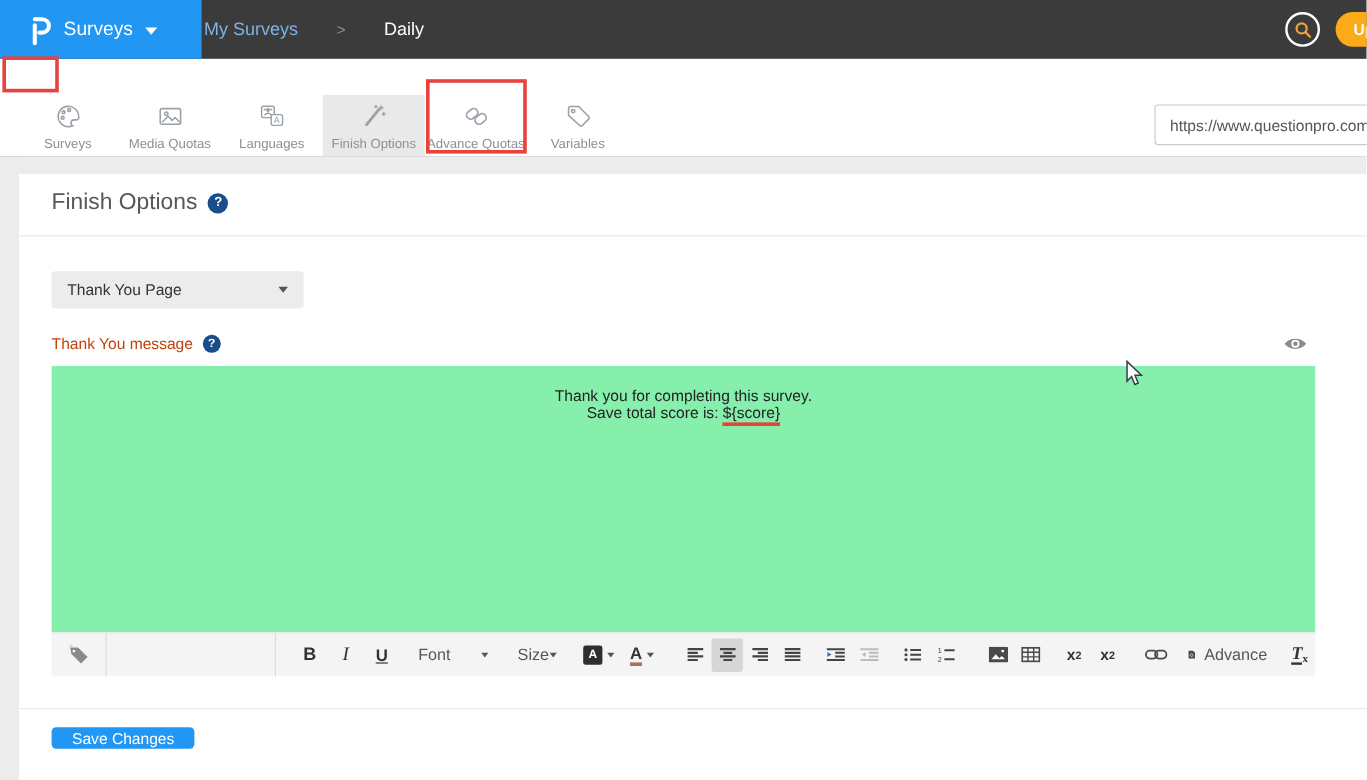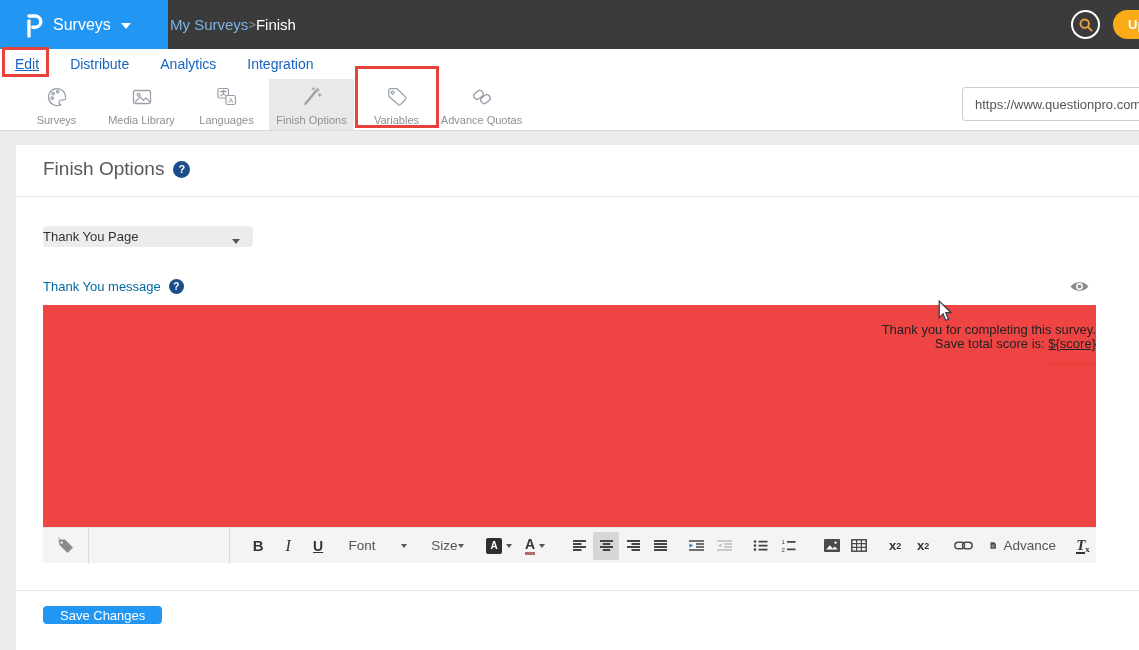--- a/index.html
+++ b/index.html
@@ -6,21 +6,21 @@
   *{margin:0;padding:0;box-sizing:border-box;}
   body{font-family:"Liberation Sans","DejaVu Sans",sans-serif;background:#fff;}
   #screen{position:relative;width:1139px;height:650px;background:#fff;overflow:hidden;}
 
   
   .topbar{position:absolute;top:0;left:0;right:0;height:49px;background:#3b3b3b;}
   .brand{position:absolute;left:0;top:0;width:168px;height:49px;background:#2196f3;display:flex;align-items:center;padding-left:22px;cursor:pointer;}
   .brand-logo{margin-right:9px;display:flex;}
   .brand-label{color:#fff;font-size:16px;}
   .caret-down-white{width:0;height:0;border-left:5px solid transparent;border-right:5px solid transparent;border-top:6px solid #fff;margin-left:10px;margin-top:2px;}
-  .breadcrumb{position:absolute;left:170px;top:0;height:49px;display:flex;align-items:center;gap:0;font-size:15px;}
+  .breadcrumb{position:absolute;left:170px;top:0;height:49px;display:flex;align-items:center;gap:32px;font-size:15px;}
   .crumb-parent{color:#7fb1e4;cursor:pointer;}
   .crumb-sep{color:#8f8f8f;font-size:13px;}
   .crumb-current{color:#fff;}
   .search-btn{position:absolute;left:1071px;top:10px;width:29px;height:29px;border:2px solid #fff;border-radius:50%;display:flex;align-items:center;justify-content:center;cursor:pointer;}
   .upgrade-btn{position:absolute;left:1113px;top:10px;width:70px;height:29px;background:#fbab18;border-radius:15px;color:#fff;font-weight:bold;font-size:13px;display:flex;align-items:center;padding-left:15px;cursor:pointer;}
 
   
   .tabs-row{position:absolute;top:49px;left:0;right:0;height:30px;background:#fff;display:flex;align-items:center;padding-left:15px;gap:31px;}
   .tab{font-size:14px;color:#1664c0;cursor:pointer;}
   .tab.active{text-decoration:underline;}
@@ -39,29 +39,29 @@
 
   
   .panel{position:absolute;top:145px;left:16px;right:0;bottom:0;background:#fff;}
   .page-title-row{position:absolute;left:27px;top:13px;display:flex;align-items:center;gap:9px;}
   .page-title{font-size:19px;color:#55585c;}
   .help-badge{width:17px;height:17px;border-radius:50%;background:#1a4e8a;color:#fff;font-size:11px;font-weight:bold;display:flex;align-items:center;justify-content:center;cursor:pointer;}
   .help-badge.small{width:15px;height:15px;font-size:10px;}
   .divider{position:absolute;left:0;right:0;height:1px;background:#e9e9e9;}
   .divider1{top:51px;} .divider2{top:445px;}
 
-  .dropdown{position:absolute;left:27px;top:81px;width:210px;height:21px;background:#ececec;border-radius:3px;display:flex;align-items:center;font-size:13px;color:#333;cursor:pointer;}
+  .dropdown{position:absolute;left:27px;top:81px;width:210px;height:31px;background:#ececec;border-radius:3px;display:flex;align-items:center;padding-left:13px;font-size:13px;color:#333;cursor:pointer;}
   .dropdown .caret{position:absolute;right:13px;top:13px;width:0;height:0;border-left:4px solid transparent;border-right:4px solid transparent;border-top:5px solid #555;}
 
   .msg-label-row{position:absolute;left:27px;top:134px;display:flex;align-items:center;gap:8px;}
-  .msg-label{font-size:13px;color:#0369a1;}
+  .msg-label{font-size:13px;color:#c2410c;}
   .eye-btn{position:absolute;left:1053px;top:134px;cursor:pointer;display:flex;}
 
-  .editor-area{position:absolute;left:27px;top:160px;width:1053px;height:222px;background:#ef4444;text-align:right;padding-top:18px;font-size:13px;color:#222;line-height:14px;cursor:text;}
-  .score-var{display:inline-block;border-bottom:3px solid var(--annotation-red);padding-bottom:11px;text-decoration:underline;}
+  .editor-area{position:absolute;left:27px;top:160px;width:1053px;height:222px;background:#86efac;text-align:center;padding-top:18px;font-size:13px;color:#222;line-height:14px;cursor:text;}
+  .score-var{display:inline-block;border-bottom:3px solid var(--annotation-red);padding-bottom:1px;}
 
   
   .ed-toolbar{position:absolute;left:27px;top:382px;width:1053px;height:36px;background:#f4f4f4;border-top:1px solid #e7e7e7;display:flex;align-items:center;}
   .tag-sec{width:49px;display:flex;align-items:center;justify-content:center;cursor:pointer;}
   .vsep{width:1px;height:36px;background:#ddd;}
   .ed-spacer{width:155px;height:100%;}
   .edbtn{height:28px;min-width:26px;display:flex;align-items:center;justify-content:center;color:#333;cursor:pointer;border-radius:2px;}
   .edbtn.active{background:#d6d6d6;}
   .edbtn.disabled{cursor:default;}
   .b-btn{font-weight:bold;font-size:15px;margin-left:15px;}
@@ -104,39 +104,33 @@
           <path d="M7 25 V10" stroke="#fff" stroke-width="3.4" fill="none" stroke-linecap="round"></path>
           <path d="M7 5 h6.2 a5.6 5.6 0 1 1 0 11.2 h-2.4" stroke="#fff" stroke-width="3.4" fill="none" stroke-linecap="round"></path>
         </svg>
       </span>
       <span class="brand-label">Surveys</span>
       <span class="caret-down-white"></span>
     </div>
     <div class="breadcrumb">
       <span class="crumb-parent">My Surveys</span>
       <span class="crumb-sep">&gt;</span>
-      <span class="crumb-current">Finish</span>
+      <span class="crumb-current">Daily</span>
     </div>
     <div class="search-btn">
       <svg width="16" height="16" viewBox="0 0 16 16">
         <circle cx="6.7" cy="6.7" r="4.2" stroke="#f0a23c" stroke-width="1.9" fill="none"></circle>
         <path d="M9.9 9.9 L13.6 13.6" stroke="#f0a23c" stroke-width="1.9" stroke-linecap="round"></path>
       </svg>
     </div>
     <div class="upgrade-btn">
       <span>Up</span>
     </div>
   </div>
 
-  <div class="tabs-row">
-    <span class="tab active">Edit</span>
-    <span class="tab">Distribute</span>
-    <span class="tab">Analytics</span>
-    <span class="tab">Integration</span>
-  </div>
 
   <div class="main-toolbar">
     <div class="tool-item">
       <span class="tool-icon">
         <svg width="26" height="26" viewBox="0 0 26 26" stroke="#9aa1a9" stroke-width="1.3" fill="none">
           <path d="M21.5 13 a8.5 8.5 0 1 0 -5 7.8 a2.6 2.6 0 0 1 1.2 -4.9 h1.8 a2 2 0 0 0 2 -2.9"></path>
           <circle cx="9" cy="9.6" r="1.2"></circle>
             <circle cx="13.6" cy="7.6" r="1.2"></circle>
             <circle cx="8.2" cy="14.2" r="1.2"></circle>
         </svg>
@@ -144,21 +138,21 @@
       <span class="tool-label">Surveys</span>
     </div>
     <div class="tool-item">
       <span class="tool-icon">
         <svg width="26" height="26" viewBox="0 0 26 26" stroke="#9aa1a9" stroke-width="1.3" fill="none" stroke-linecap="round" stroke-linejoin="round">
           <rect x="4.5" y="6.5" width="17" height="13" rx="1.5"></rect>
           <circle cx="9.6" cy="10.8" r="1.4"></circle>
           <path d="M6.5 17.5 l4.6-4.6 3.4 3.4 2.4-2.4 3.6 3.6"></path>
         </svg>
       </span>
-      <span class="tool-label">Media Library</span>
+      <span class="tool-label">Media Quotas</span>
     </div>
     <div class="tool-item">
       <span class="tool-icon">
         <svg width="26" height="26" viewBox="0 0 26 26" stroke="#9aa1a9" stroke-width="1.2" fill="none" stroke-linecap="round" stroke-linejoin="round">
           <rect x="4" y="4.5" width="10.5" height="9.5" rx="1.5"></rect>
           <path d="M6.3 7.3 h6 M9.3 6.2 v1.1 M6.8 11.8 c1.7-1 3.1-2.4 3.6-4.3 M11.9 11.8 c-1.7-1-2.9-2.4-3.4-4.1"></path>
           <rect x="12" y="11.5" width="9.5" height="9" rx="1.5" fill="#fff"></rect>
           <text x="16.7" y="18.6" font-size="7.5" text-anchor="middle" fill="#9aa1a9" stroke="none" font-family="Liberation Sans, DejaVu Sans, sans-serif">A</text>
         </svg>
       </span>
@@ -168,35 +162,35 @@
       <span class="tool-icon">
         <svg width="26" height="26" viewBox="0 0 26 26" stroke="#9aa1a9" fill="none" stroke-linecap="round">
           <path d="M6.5 19.8 L16.8 7.2" stroke-width="2.4"></path>
           <path d="M18.6 4.2 v3.2 M17 5.8 h3.2 M20.8 9.6 v2.6 M19.5 10.9 h2.6 M14.3 3.8 v2 M13.3 4.8 h2" stroke-width="1.1"></path>
         </svg>
       </span>
       <span class="tool-label">Finish Options</span>
     </div>
     <div class="tool-item">
       <span class="tool-icon">
+        <svg width="26" height="26" viewBox="0 0 26 26" stroke="#9aa1a9" stroke-width="1.4" fill="none">
+          <rect x="4.5" y="7.5" width="10" height="6.8" rx="3.4" transform="rotate(-38 9.5 10.9)"></rect>
+          <rect x="11.5" y="11.7" width="10" height="6.8" rx="3.4" transform="rotate(-38 16.5 15.1)"></rect>
+        </svg>
+      </span>
+      <span class="tool-label">Advance Quotas</span>
+    </div>
+    <div class="tool-item">
+      <span class="tool-icon">
         <svg width="26" height="26" viewBox="0 0 26 26" stroke="#9aa1a9" stroke-width="1.3" fill="none" stroke-linejoin="round">
           <path d="M4.8 6.3 a1.6 1.6 0 0 1 1.6-1.6 h6.8 l8.4 8.4 a1.6 1.6 0 0 1 0 2.2 l-5.3 5.3 a1.6 1.6 0 0 1 -2.2 0 L4.8 12.2 z"></path>
           <circle cx="8.6" cy="8.6" r="1.4"></circle>
         </svg>
       </span>
       <span class="tool-label">Variables</span>
-    </div>
-    <div class="tool-item">
-      <span class="tool-icon">
-        <svg width="26" height="26" viewBox="0 0 26 26" stroke="#9aa1a9" stroke-width="1.4" fill="none">
-          <rect x="4.5" y="7.5" width="10" height="6.8" rx="3.4" transform="rotate(-38 9.5 10.9)"></rect>
-          <rect x="11.5" y="11.7" width="10" height="6.8" rx="3.4" transform="rotate(-38 16.5 15.1)"></rect>
-        </svg>
-      </span>
-      <span class="tool-label">Advance Quotas</span>
     </div>
   </div>
   <input class="url-input" type="text" value="https://www.questionpro.com/" style="">
 
   <div class="gray-strip"></div>
   <div class="left-margin"></div>
 
   <div class="panel">
 
     <div class="page-title-row">

